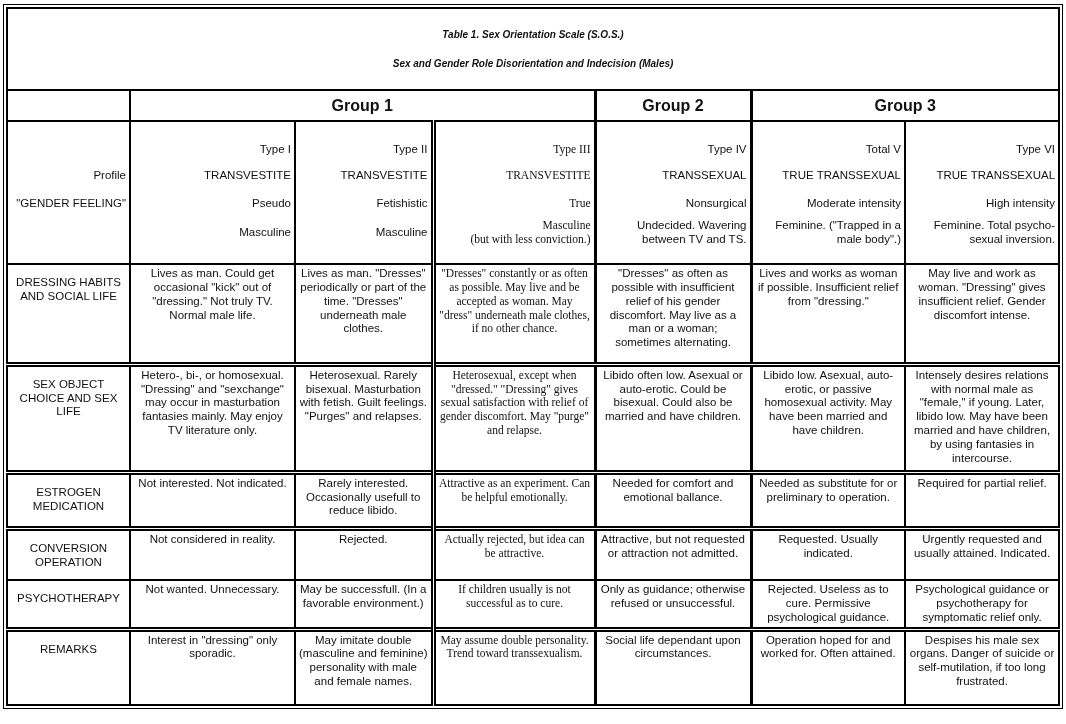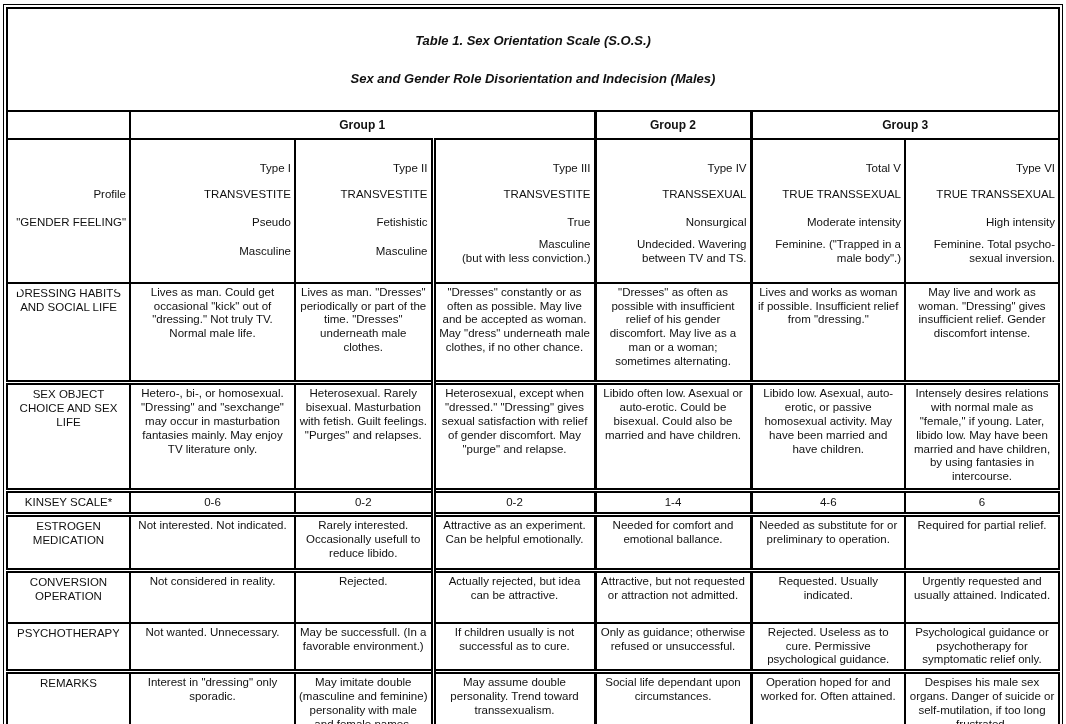--- a/index.html
+++ b/index.html
@@ -27,43 +27,43 @@
     text-align: center;
     vertical-align: top;
     font-size: 11.5px;
     line-height: 1.2;
     white-space: pre-line;
     overflow: hidden;
   }
   td.title-cell {
     font-weight: bold;
     font-style: italic;
-    font-size: 13px;
+    font-size: 10px;
     line-height: 1.45;
     padding: 4px 2px 3px 2px;
     vertical-align: middle;
   }
   td.group-cell {
     font-weight: bold;
-    font-size: 12px;
+    font-size: 16px;
     vertical-align: middle;
     padding: 5px 2px;
   }
   .pwrap {
     height: 110px;
     display: grid;
     grid-template-rows: 25px 27px 29px 1fr;
     align-items: center;
     text-align: right;
   }
   .pslot { width: 100%; }
   tr.hsep td { border-top: 5px double #000; }
-  td.vdouble { border-left: 5px double #000; }
+  td.vdouble { border-left: 5px double #000; font-family: Liberation Serif, serif; }
   td.vgroup  { border-left: 3px solid #000; margin-top: 36px; }
-  td.row-label-cell { padding-top: 3px; border-radius: 28px; }
+  td.row-label-cell { padding-top: 11px; border-radius: 28px; }
   td.kinsey-cell { padding: 3px 2px 2px 2px; }
 </style>
 </head>
 <body>
 
 <div class="outer">
 <table>
   <colgroup>
     <col style="width:123px">
         <col style="width:165px">
@@ -162,29 +162,20 @@
   <tr class="hsep" style="height:108px">
     <td class="row-label-cell">SEX OBJECT CHOICE AND SEX LIFE</td>
     <td>Hetero-, bi-, or homosexual. "Dressing" and "sexchange" may occur in masturbation fantasies mainly. May enjoy TV literature only.</td>
     <td>Heterosexual. Rarely bisexual. Masturbation with fetish. Guilt feelings. "Purges" and relapses.</td>
     <td class="vdouble">Heterosexual, except when "dressed." "Dressing" gives sexual satisfaction with relief of gender discomfort. May "purge" and relapse.</td>
     <td class="vgroup">Libido often low. Asexual or auto-erotic. Could be bisexual. Could also be married and have children.</td>
     <td class="vgroup">Libido low. Asexual, auto-erotic, or passive homosexual activity. May have been married and have children.</td>
     <td>Intensely desires relations with normal male as "female," if young. Later, libido low. May have been married and have children, by using fantasies in intercourse.</td>
   </tr>
 
-  <tr class="hsep" style="height:24px">
-    <td class="kinsey-cell">KINSEY SCALE*</td>
-    <td class="kinsey-cell">0-6</td>
-    <td class="kinsey-cell">0-2</td>
-    <td class="kinsey-cell vdouble">0-2</td>
-    <td class="kinsey-cell vgroup">1-4</td>
-    <td class="kinsey-cell vgroup">4-6</td>
-    <td class="kinsey-cell">6</td>
-  </tr>
 
   <tr class="hsep" style="height:56px">
     <td class="row-label-cell">ESTROGEN MEDICATION</td>
     <td>Not interested. Not indicated.</td>
     <td>Rarely interested. Occasionally usefull to reduce libido.</td>
     <td class="vdouble">Attractive as an experiment. Can be helpful emotionally.</td>
     <td class="vgroup">Needed for comfort and emotional ballance.</td>
     <td class="vgroup">Needed as substitute for or preliminary to operation.</td>
     <td>Required for partial relief.</td>
   </tr>

